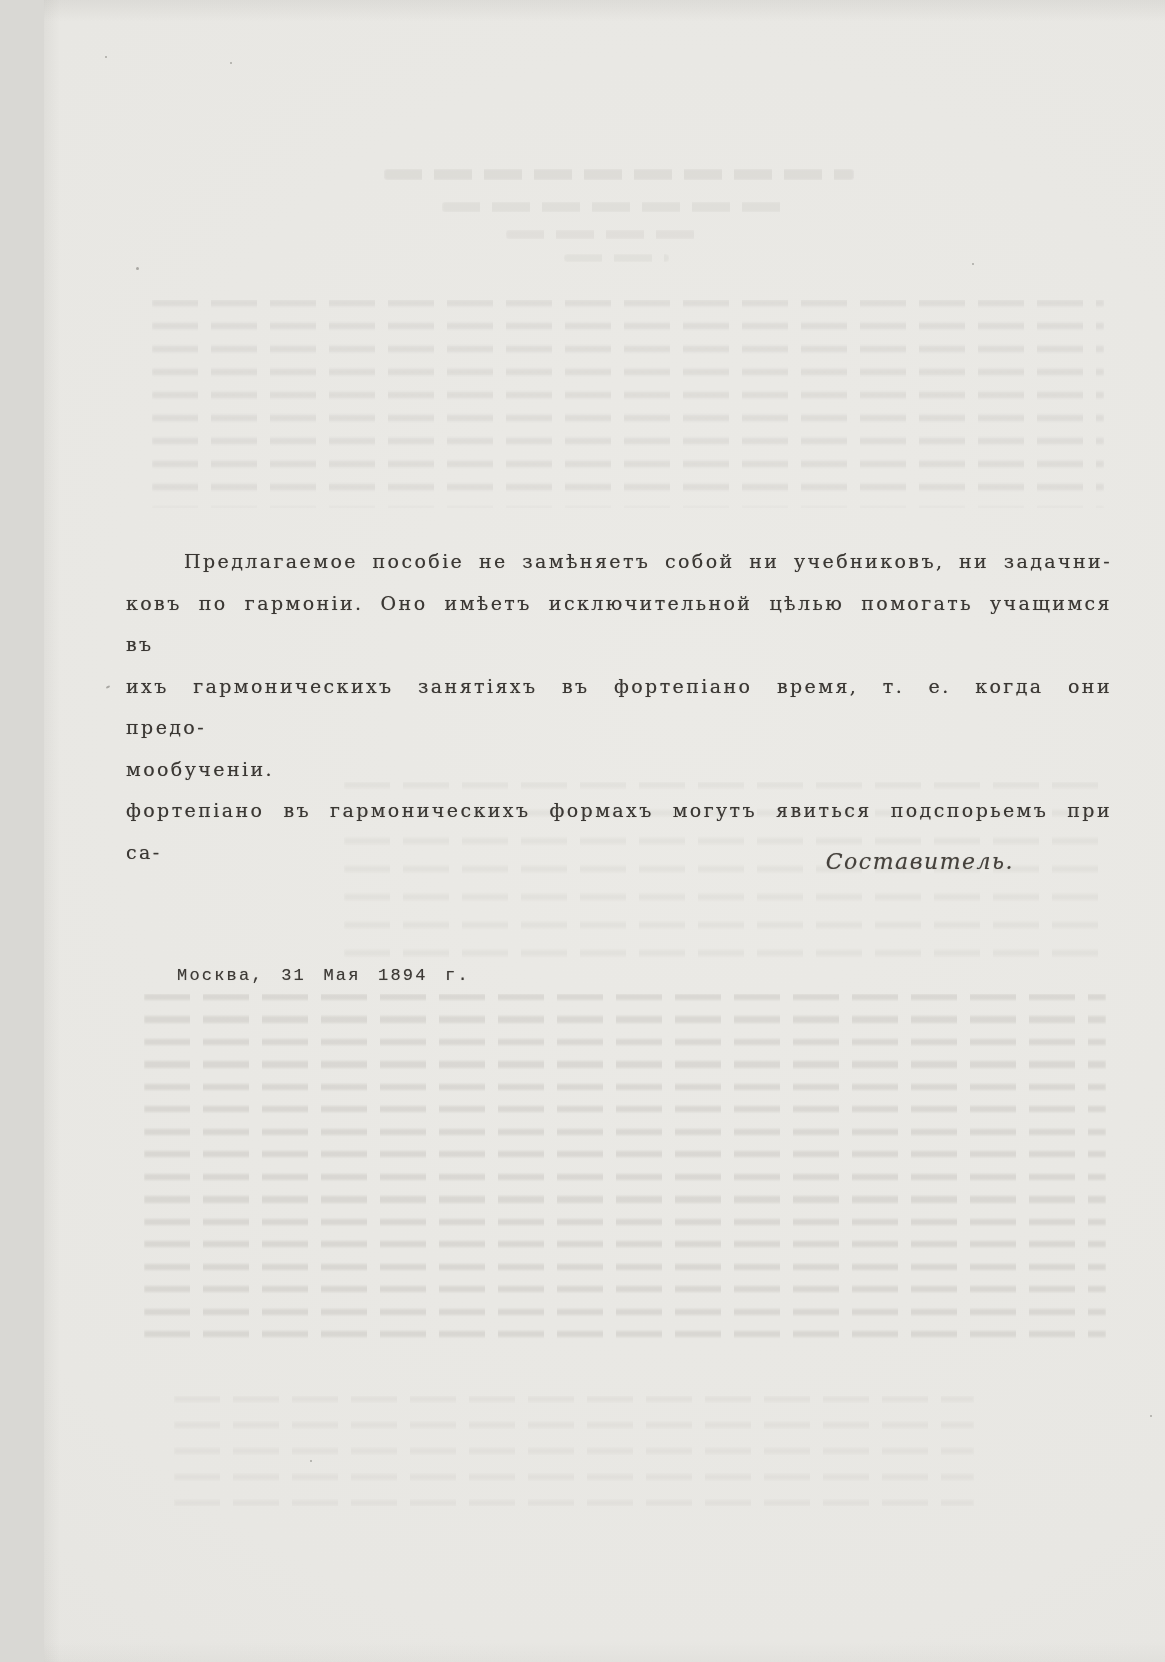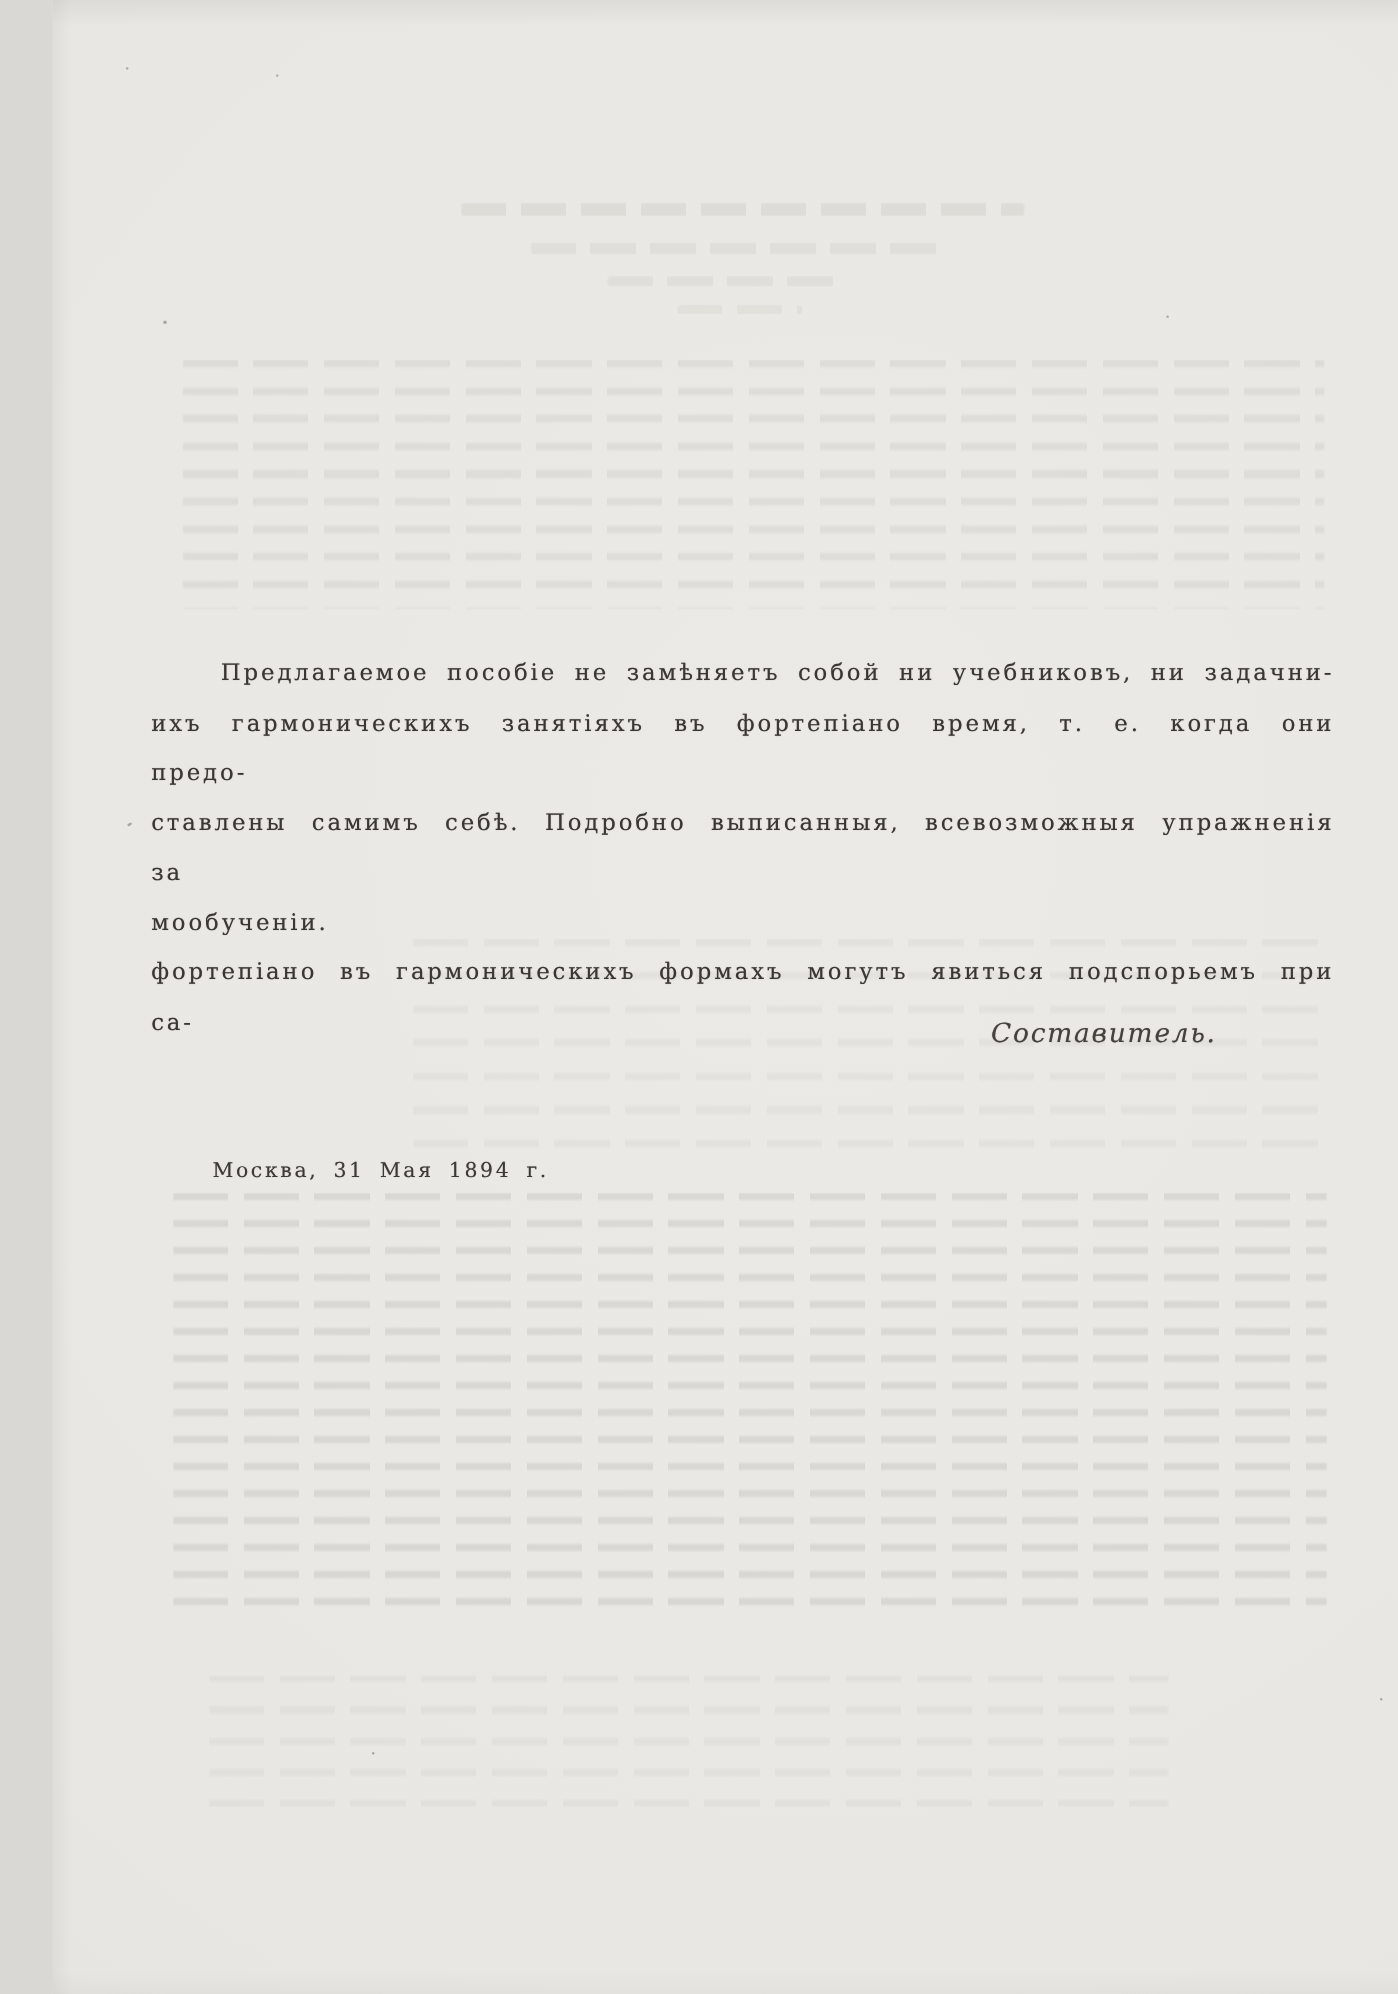--- a/index.html
+++ b/index.html
@@ -61,20 +61,21 @@
   }
   .dateline {
     position: absolute;
     left: 133px;
     top: 966px;
     font-size: 17px;
     letter-spacing: 2.2px;
     word-spacing: 5px;
     color: #3d3a36;
     text-shadow: 0 0 0.7px rgba(61,58,54,0.5);
+    font-family: Liberation Mono, monospace;
   }
 
   
   .ghost {
     position: absolute;
     pointer-events: none;
     filter: blur(0.8px);
   }
   .ghost.lines {
     background-image: repeating-linear-gradient(
@@ -126,22 +127,22 @@
   <div class="ghost lines" style="left:108px; top:300px; width:952px; height:208px; --gc: rgba(140,138,130,0.12); --gp: 23px;"></div>
 
   <div class="ghost lines" style="left:300px; top:782px; width:756px; height:182px; --gc: rgba(140,138,130,0.08); --gp: 28px;"></div>
 
   <div class="ghost lines" style="left:100px; top:994px; width:962px; height:358px; --gc: rgba(136,134,126,0.16); --gp: 22.5px;"></div>
 
   <div class="ghost lines" style="left:130px; top:1396px; width:800px; height:110px; --gc: rgba(140,138,130,0.07); --gp: 26px;"></div>
 
   <div class="paragraph">
     <div class="pline first">Предлагаемое пособіе не замѣняетъ собой ни учебниковъ, ни задачни-</div>
+    <div class="pline">ковъ по гармоніи. Оно имѣетъ исключительной цѣлью помогать учащимся въ</div>
     <div class="pline">ихъ гармоническихъ занятіяхъ въ фортепіано время, т. е. когда они предо-</div>
-    <div class="pline">ставлены самимъ себѣ. Подробно выписанныя, всевозможныя упражненія за</div>
     <div class="pline last">мообученіи.</div>
     <div class="pline">фортепіано въ гармоническихъ формахъ могутъ явиться подспорьемъ при са-</div>
   </div>
 
   <div class="signature">Составитель.</div>
 
   <div class="dateline">Москва, 31 Мая 1894 г.</div>
 
   <div class="corner-mark"></div>
   <div class="speck" style="left:92px;  top:267px;"></div>

